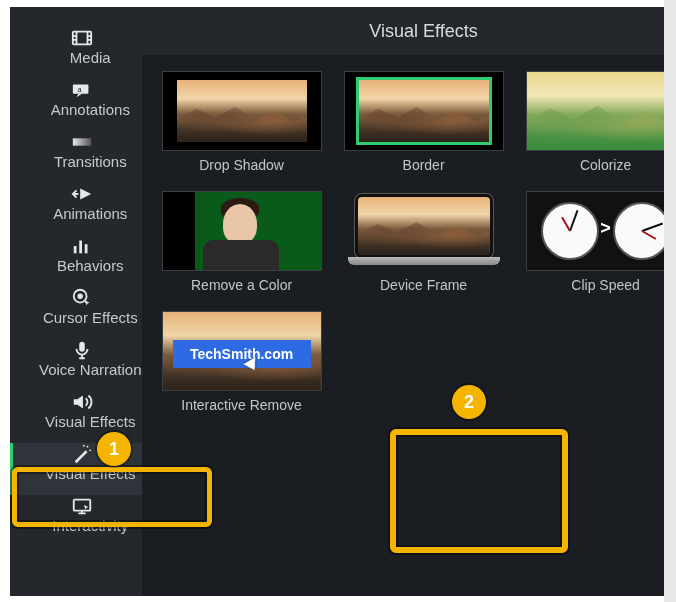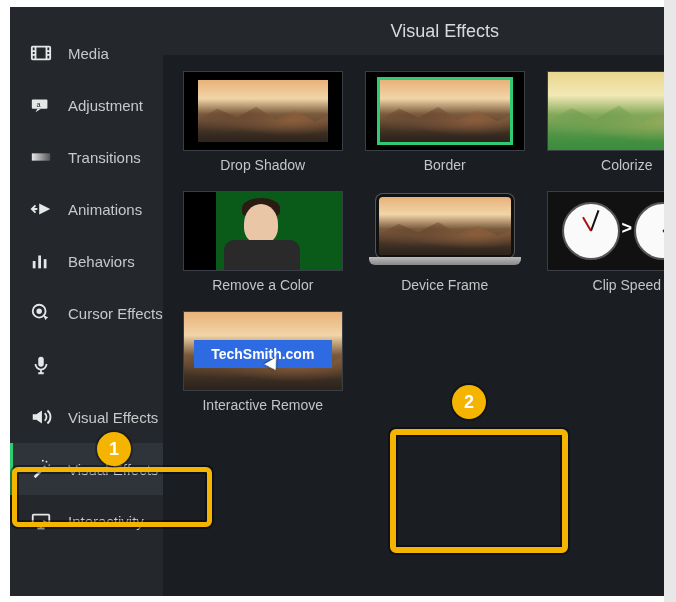--- a/index.html
+++ b/index.html
@@ -20,25 +20,26 @@
   .sidebar {
     width: 195px;
     background: #24282d;
     padding-top: 20px;
     position: relative;
   }
   .side-item {
     display: flex;
     align-items: center;
     height: 52px;
-    padding-left: 20px;
+    padding-left: 29px;
     cursor: pointer;
     color: #c7c8c9;
     font-size: 15px;
     position: relative;
+    flex-direction: column;
   }
   .side-item.active {
     background: #2f343a;
   }
   .side-item.active::before {
     content: "";
     position: absolute;
     left: 0; top: 0; bottom: 0;
     width: 3px;
     background: #2ecc71;
@@ -254,21 +255,21 @@
     </div>
 
     <div class="side-item">
       <span class="side-icon">
         <svg viewBox="0 0 24 24" fill="currentColor">
             <rect x="2" y="6" width="17" height="10" rx="1" fill="#e6e7e8"></rect>
             <path d="M8 16l-2 4 6-4z" fill="#e6e7e8"></path>
             <text x="7" y="14" font-size="8" fill="#24282d">a</text>
           </svg>
       </span>
-      <span class="side-label">Adjustment</span>
+      <span class="side-label">Annotations</span>
     </div>
 
     <div class="side-item">
       <span class="side-icon">
         <svg viewBox="0 0 24 24">
             <rect x="2" y="8" width="20" height="8" fill="url(#g1)"></rect>
             <defs>
               <linearGradient id="g1" x1="0" x2="1">
                 <stop offset="0" stop-color="#e6e7e8"></stop>
                 <stop offset="1" stop-color="#555"></stop>
@@ -311,20 +312,21 @@
       <span class="side-label">Cursor Effects</span>
     </div>
 
     <div class="side-item">
       <span class="side-icon">
         <svg viewBox="0 0 24 24" fill="currentColor">
             <rect x="9" y="3" width="6" height="11" rx="3"></rect>
             <path d="M6 11a6 6 0 0012 0M12 18v3M9 21h6" stroke="#e6e7e8" stroke-width="2" fill="none"></path>
           </svg>
       </span>
+      <span class="side-label">Voice Narration</span>
     </div>
 
     <div class="side-item">
       <span class="side-icon">
         <svg viewBox="0 0 24 24" fill="currentColor">
             <path d="M3 9v6h4l6 4V5L7 9H3z"></path>
             <path d="M16 8a5 5 0 010 8M19 5a9 9 0 010 14" stroke="#e6e7e8" stroke-width="2" fill="none"></path>
           </svg>
       </span>
       <span class="side-label">Visual Effects</span>

